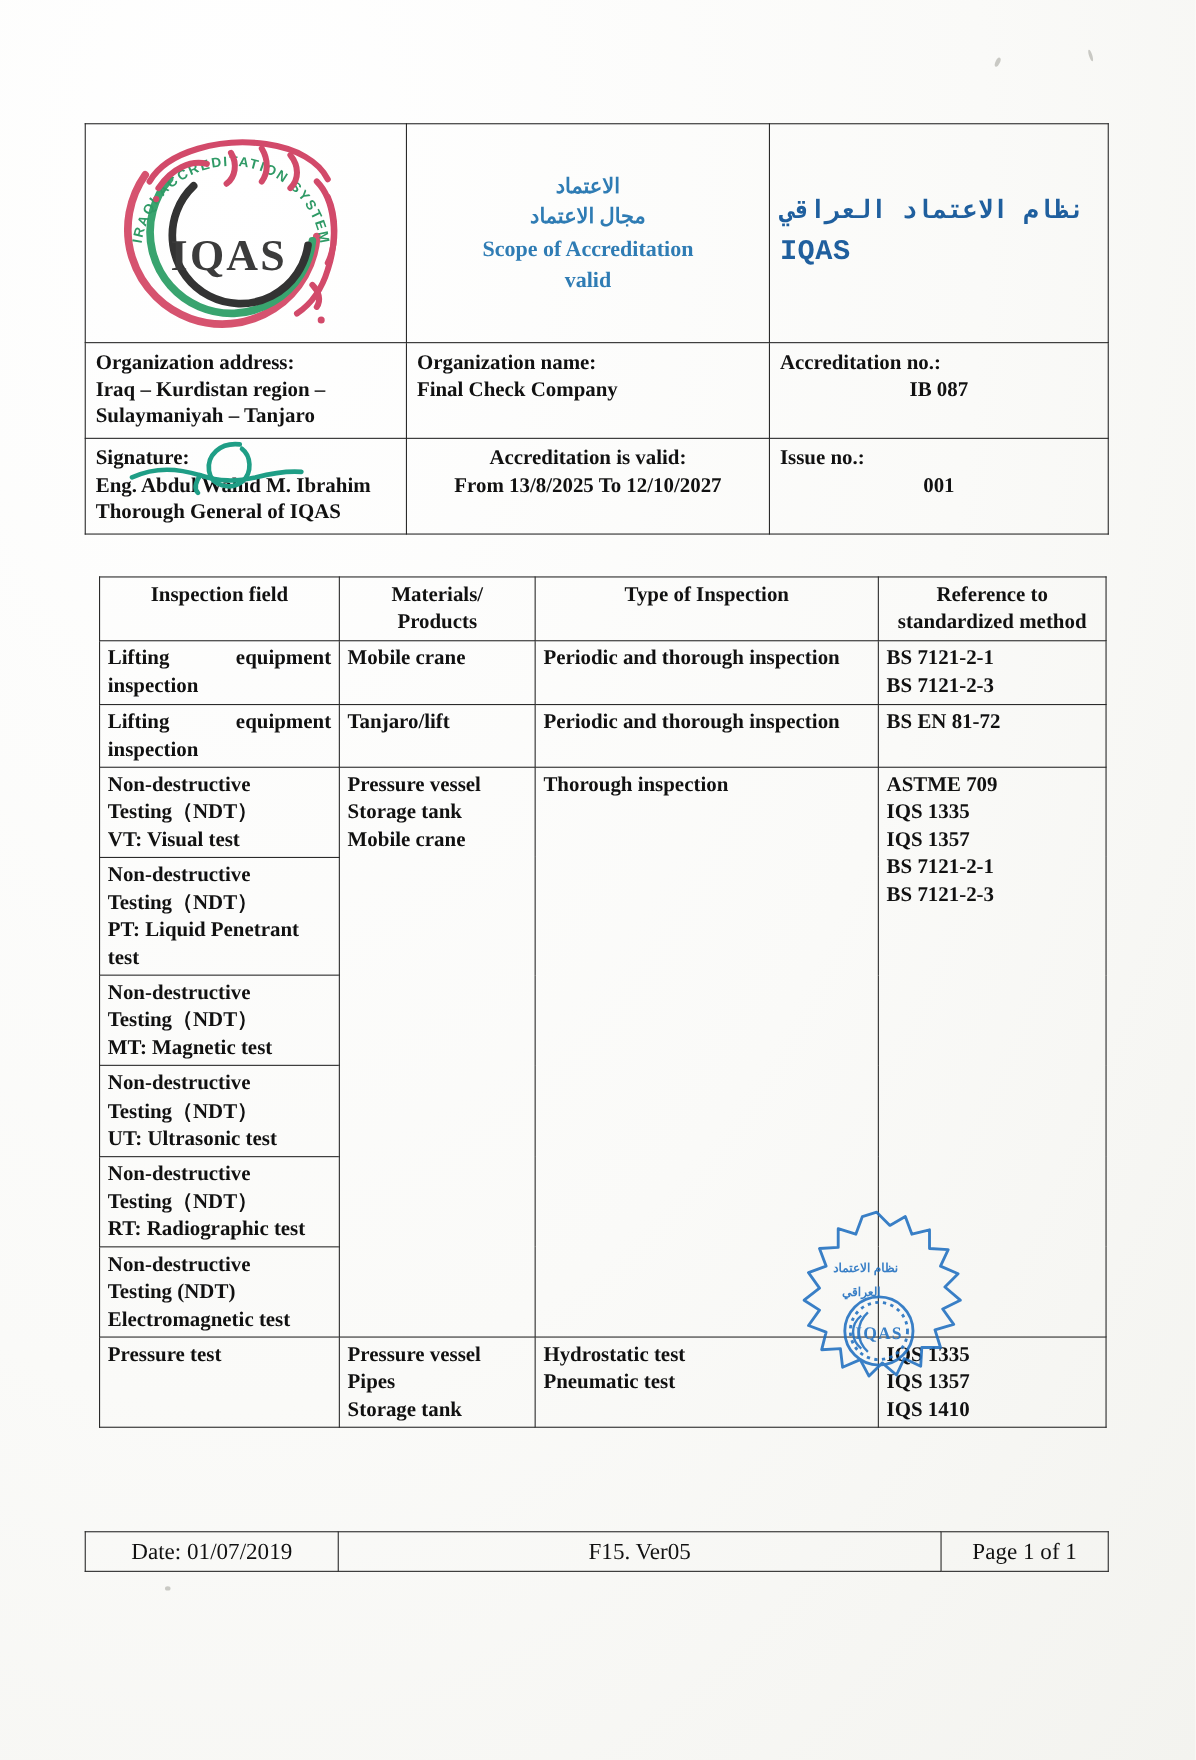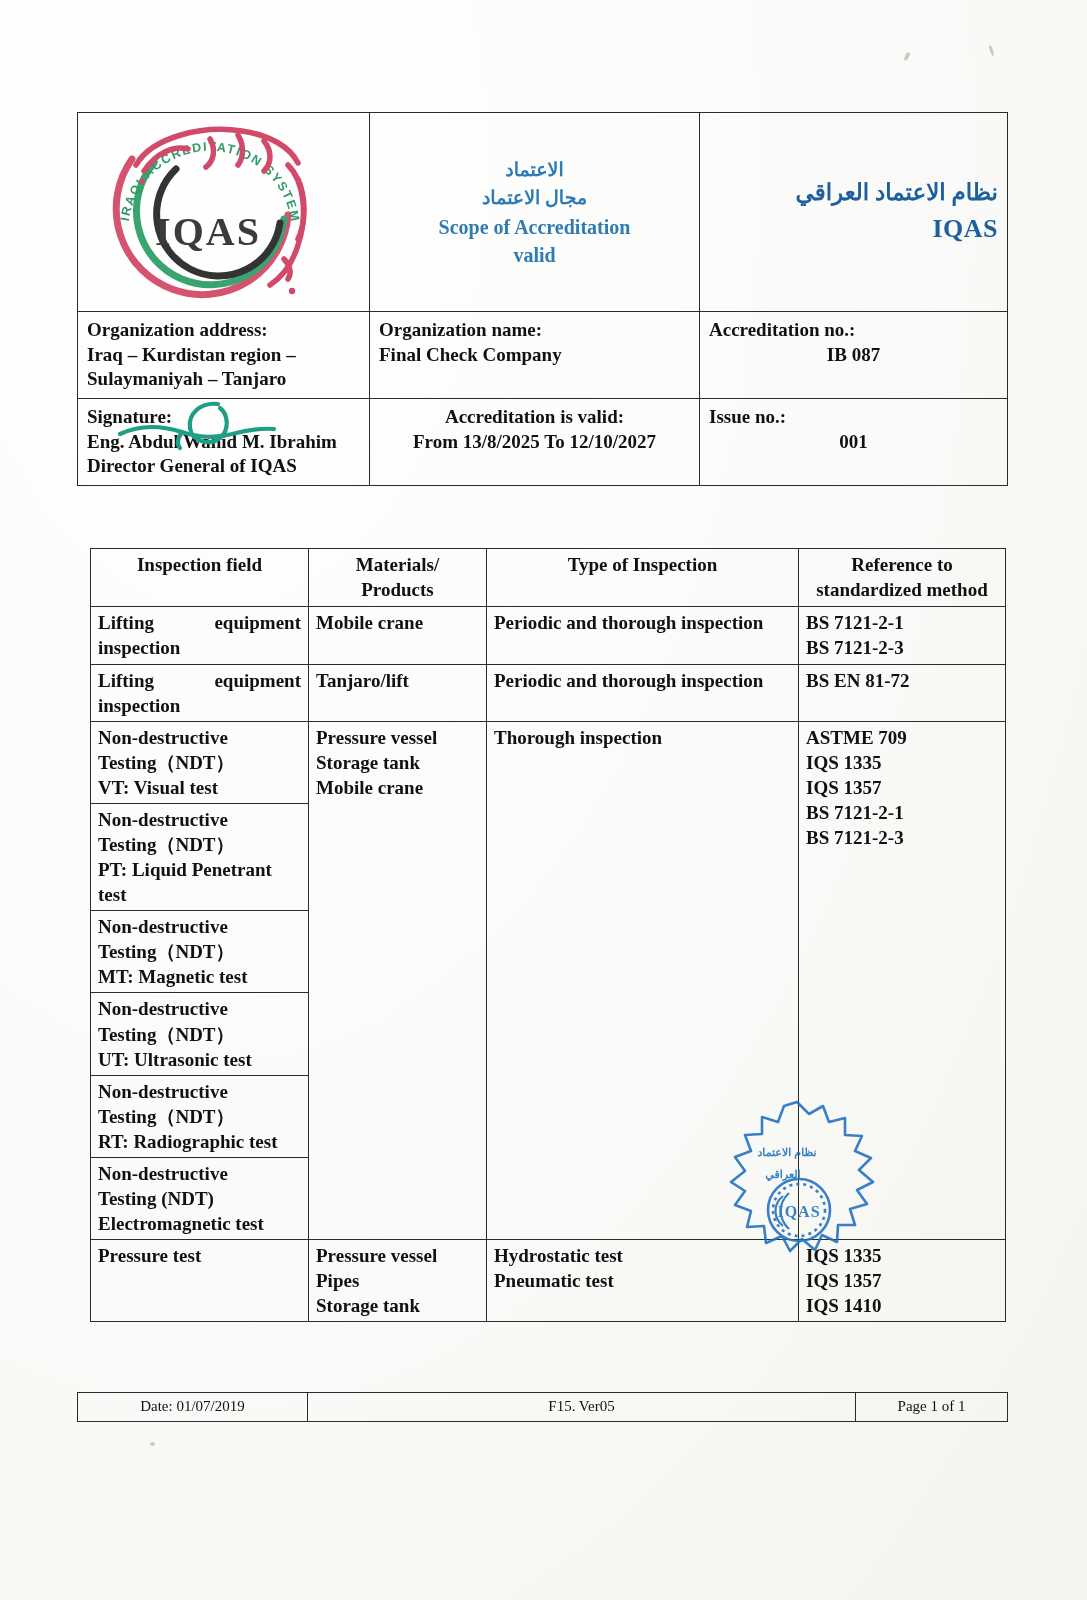--- a/index.html
+++ b/index.html
@@ -34,54 +34,54 @@
   table.hdr{width:100%;}
   table.hdr td{padding:6px 9px;}
   .col-a{width:292px;}
   .col-b{width:330px;}
   .col-c{width:auto;}
 
   .logo-cell{height:198px;padding:0 !important;position:relative;}
   .title-cell{text-align:center;vertical-align:middle;color:#2f7cb4;}
   .title-ar{font-size:19px;line-height:1.45;font-weight:bold;direction:rtl;}
   .title-en{font-size:20px;line-height:1.25;font-weight:bold;margin-top:3px;}
-  .brand-cell{text-align:right;vertical-align:middle;color:#1f5f9e;position:relative;}
+  .brand-cell{text-align:left;vertical-align:middle;color:#1f5f9e;position:relative;font-family:Liberation Mono, monospace;}
   .brand-ar{font-size:23px;font-weight:bold;direction:rtl;}
   .brand-en{font-size:26px;font-weight:bold;letter-spacing:.5px;margin-top:4px;}
 
   .lbl{display:block;}
   .val{display:block;}
   .center{text-align:center;}
 
   
   .logo-box{position:absolute;left:14px;top:6px;width:232px;height:190px;}
   .logo-box svg{display:block;}
 
   
   .main-wrap{position:absolute;left:90px;top:524px;width:916px;}
-  table.main{width:100%;margin-top:24px;}
+  table.main{width:100%;}
   table.main th{
     text-align:center;font-size:19px;font-weight:bold;padding:4px 6px;
   }
   table.main td{font-size:19px;padding:3px 7px;}
   .c1{width:218px;}
   .c2{width:178px;}
   .c3{width:312px;}
   .c4{width:auto;}
   .justify{
     text-align:justify;text-align-last:justify;
   }
   .nowrapline{white-space:pre-line;}
   td.tight{line-height:1.32;}
 
   
   .ftr-wrap{position:absolute;left:77px;top:1392px;width:931px;}
   table.ftr{width:100%;}
   table.ftr td{
-    text-align:center;font-size:15px;font-weight:normal;padding:4px 6px;
+    text-align:center;font-size:21px;font-weight:normal;padding:4px 6px;
     border:1.5px solid #2b2b2b;
   }
   .f1{width:230px;}
   .f3{width:152px;}
 
   
   .sig{
     position:absolute;left:96px;top:398px;width:300px;height:56px;
     pointer-events:none;
   }
@@ -166,21 +166,21 @@
           <td>
             <span class="lbl">Accreditation no.:</span>
             <span class="val center">IB 087</span>
           </td>
         </tr>
 
         <tr>
           <td>
             <span class="lbl">Signature:</span>
             <span class="val">Eng. Abdul Wahid M. Ibrahim</span>
-            <span class="val">Director General of IQAS</span>
+            <span class="val">Thorough General of IQAS</span>
           </td>
           <td class="center">
             <span class="lbl">Accreditation is valid:</span>
             <span class="val">From 13/8/2025 To 12/10/2027</span>
           </td>
           <td>
             <span class="lbl">Issue no.:</span>
             <span class="val center">001</span>
           </td>
         </tr>

